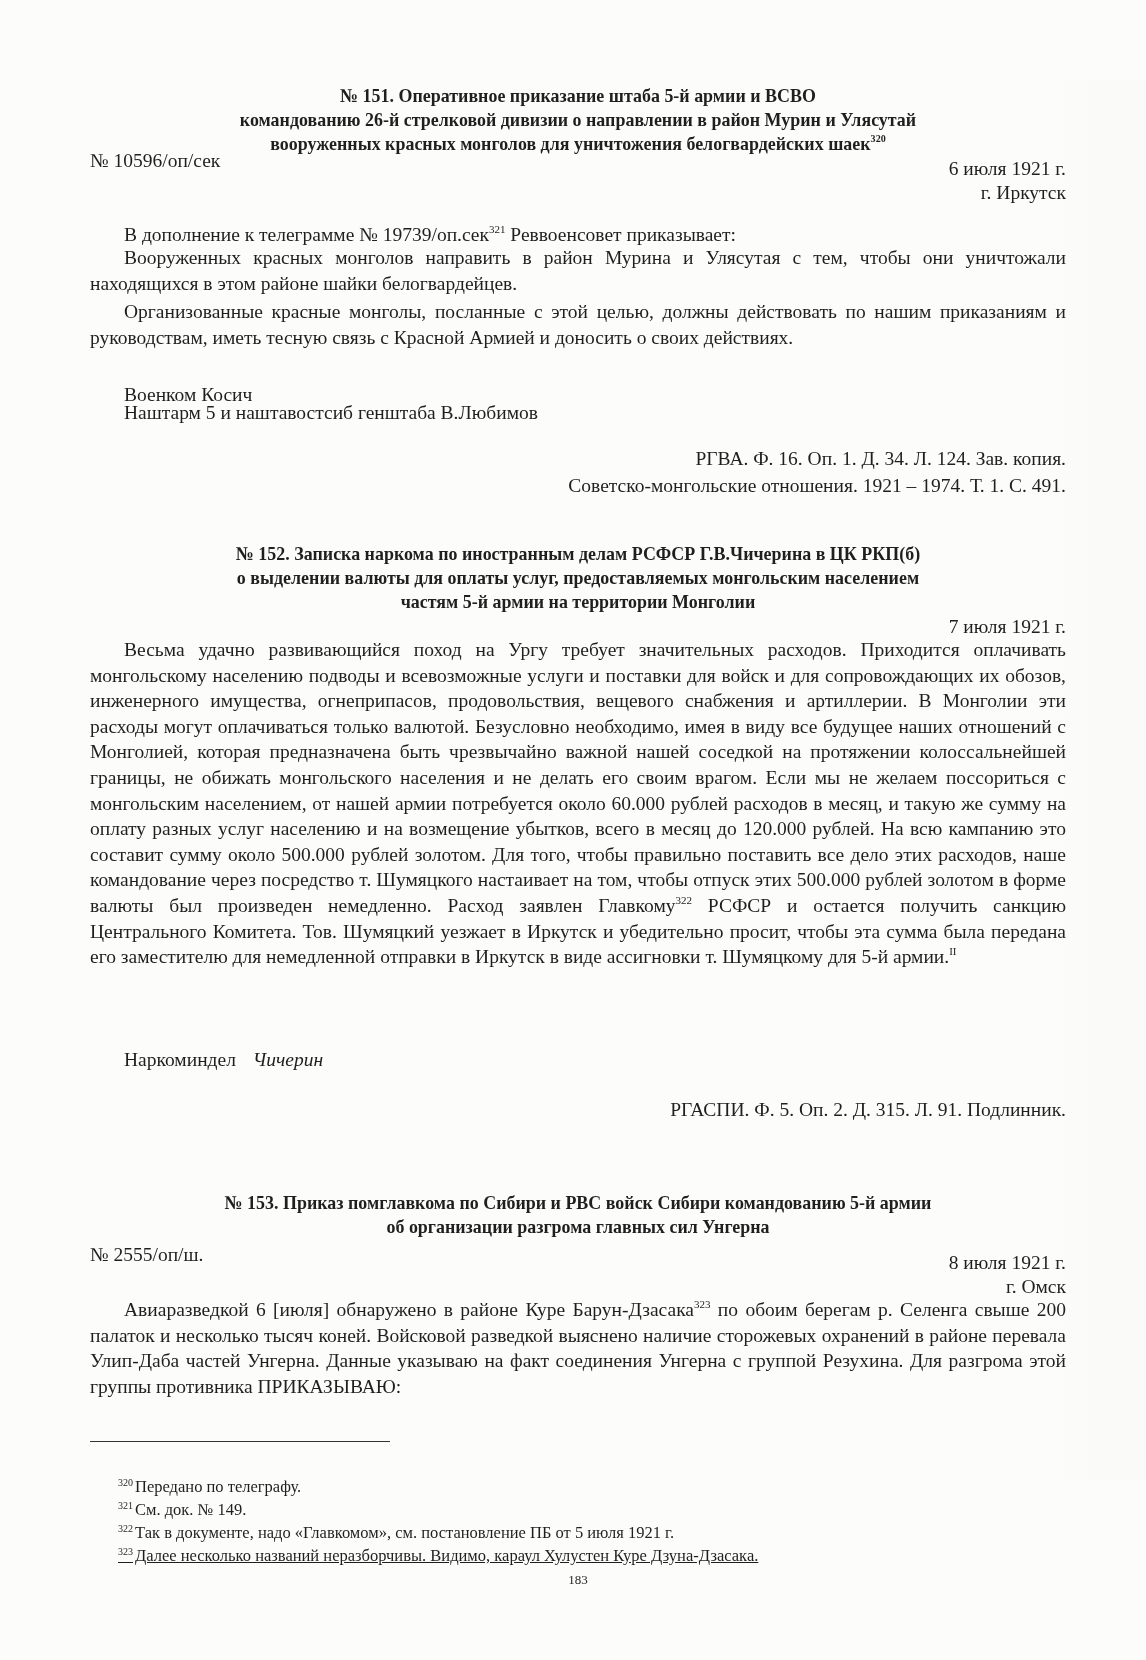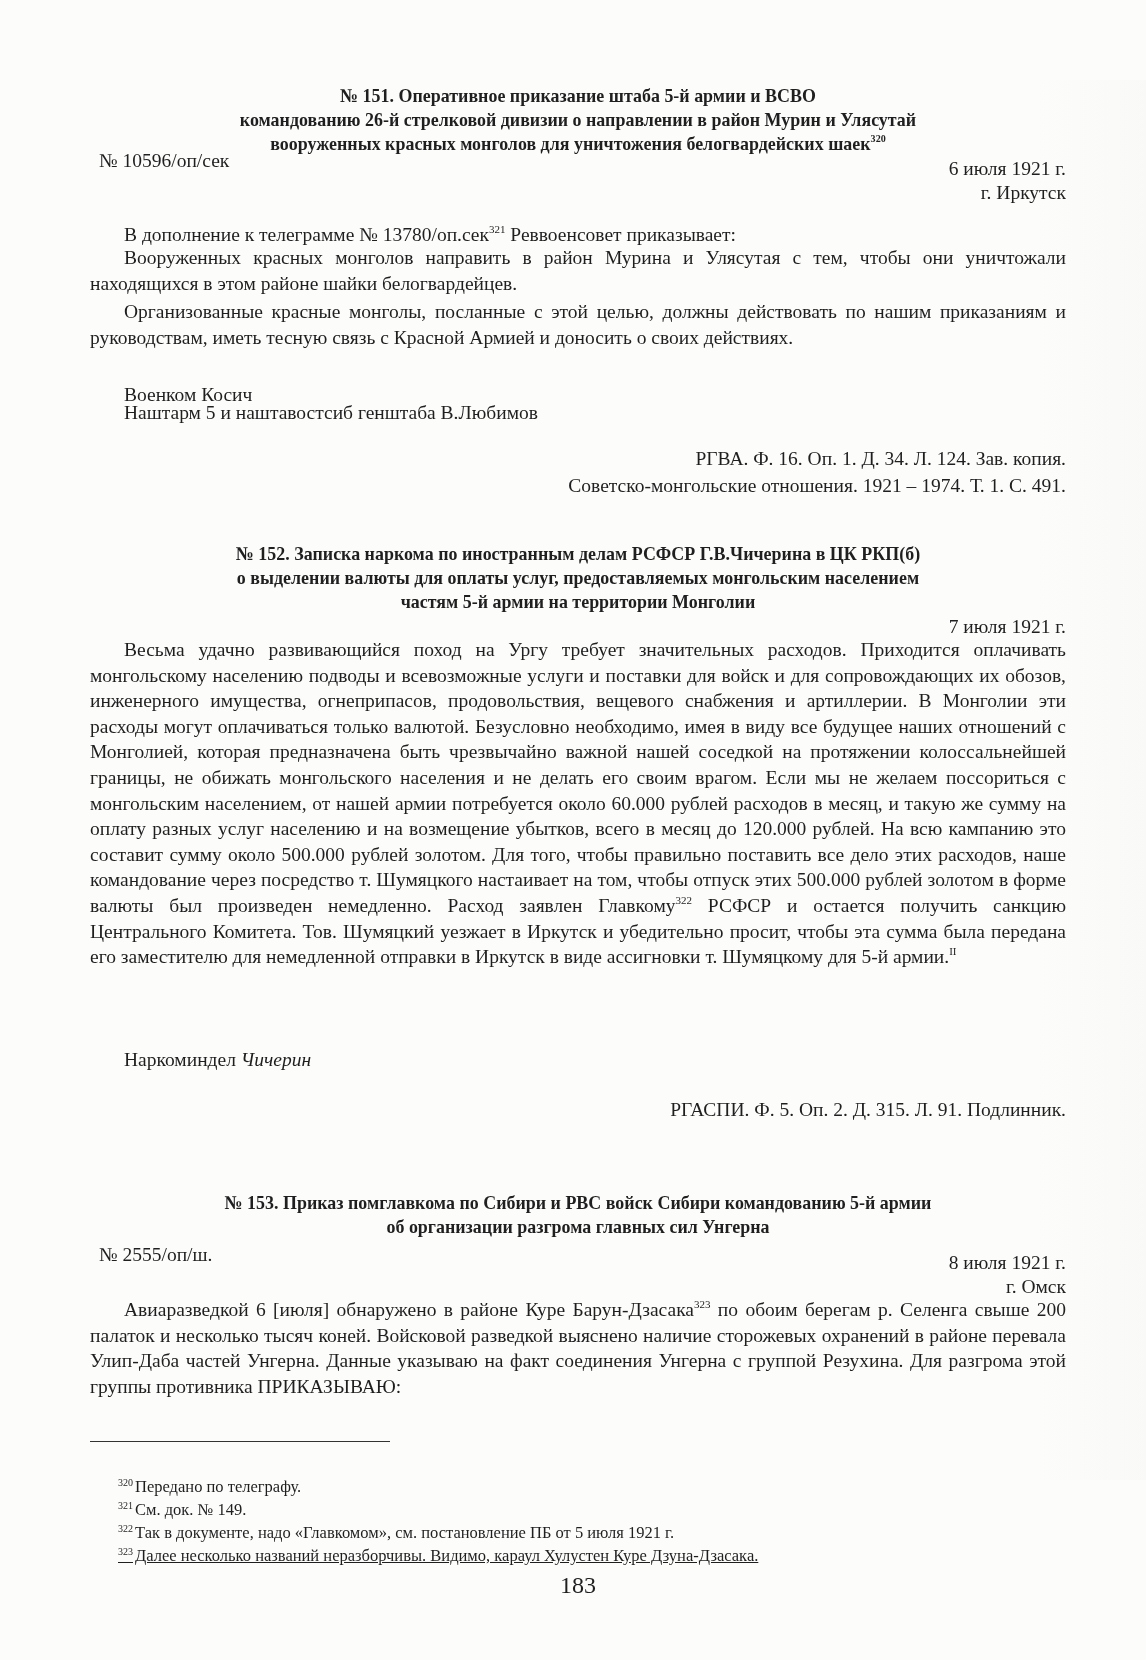--- a/index.html
+++ b/index.html
@@ -28,54 +28,54 @@
     transform: scaleX(0.92);
     transform-origin: center top;
   }
   .line {
     position: absolute;
     font-size: 19.5px;
     line-height: 26px;
     white-space: nowrap;
   }
   .line.right { right: 0; text-align: right; }
-  .line.left { left: 9px; }
+  .line.left { left: 0; }
   .para {
     position: absolute;
     left: 0;
     width: 976px;
     font-size: 19.5px;
     line-height: 25.6px;
     text-align: justify;
     text-indent: 34px;
   }
   .indent { left: 34px !important; }
   sup { font-size: 11px; line-height: 0; vertical-align: 8px; }
-  em { font-style: italic; }
+  em { font-style: italic; margin-left: 12px; }
   .fn-rule {
     position: absolute;
     left: 0; top: 1441px;
     width: 300px; height: 0;
     border-top: 1.5px solid #333;
   }
   .footnote {
     position: absolute;
     left: 28px;
     font-size: 16.5px;
     line-height: 22px;
     white-space: nowrap;
     margin-top: 24px;
   }
   .footnote sup { font-size: 10px; vertical-align: 6px; margin-right: 2px; }
   .page-number {
     position: absolute;
     left: 0; width: 976px;
     top: 1572px;
     text-align: center;
-    font-size: 24px;
+    font-size: 13px;
   }
   .ghost {
     position: absolute;
     right: -90px; top: 80px;
     width: 120px; height: 1400px;
     background: linear-gradient(90deg, rgba(255,255,255,0) 0%, rgba(200,200,200,0.06) 100%);
   }
 </style>
 </head>
 <body>
@@ -85,21 +85,21 @@
   <section>
     <div class="doc-title" style="top:84px;">
       <div>№ 151. Оперативное приказание штаба 5-й армии и ВСВО</div>
       <div>командованию 26-й стрелковой дивизии о направлении в район Мурин и Улясутай</div>
       <div><span>вооруженных красных монголов для уничтожения белогвардейских шаек</span><sup>320</sup></div>
     </div>
     <div class="line left" style="top:148px;">№ 10596/оп/сек</div>
     <div class="line right" style="top:156px;">6 июля 1921 г.</div>
     <div class="line right" style="top:180px;">г. Иркутск</div>
 
-    <div class="line left indent" style="top:222px;"><span>В дополнение к телеграмме № 13780/оп.сек</span><sup>321</sup><span> Реввоенсовет приказывает:</span></div>
+    <div class="line left indent" style="top:222px;"><span>В дополнение к телеграмме № 19739/оп.сек</span><sup>321</sup><span> Реввоенсовет приказывает:</span></div>
 
     <p class="para" style="top:245px;margin:0;">Вооруженных красных монголов направить в район Мурина и Улясутая с тем, чтобы они уничтожали находящихся в этом районе шайки белогвардейцев.</p>
     <p class="para" style="top:299px;margin:0;">Организованные красные монголы, посланные с этой целью, должны действовать по нашим приказаниям и руководствам, иметь тесную связь с Красной Армией и доносить о своих действиях.</p>
 
     <div class="line left indent" style="top:370px;margin-top:30px;">Наштарм 5 и наштавостсиб генштаба В.Любимов</div>
     <div class="line left indent" style="top:382px;text-align:right;">Военком Косич</div>
 
     <div class="line right" style="top:446px;">РГВА. Ф. 16. Оп. 1. Д. 34. Л. 124. Зав. копия.</div>
     <div class="line right" style="top:473px;">Советско-монгольские отношения. 1921 – 1974. Т. 1. С. 491.</div>
   </section>

